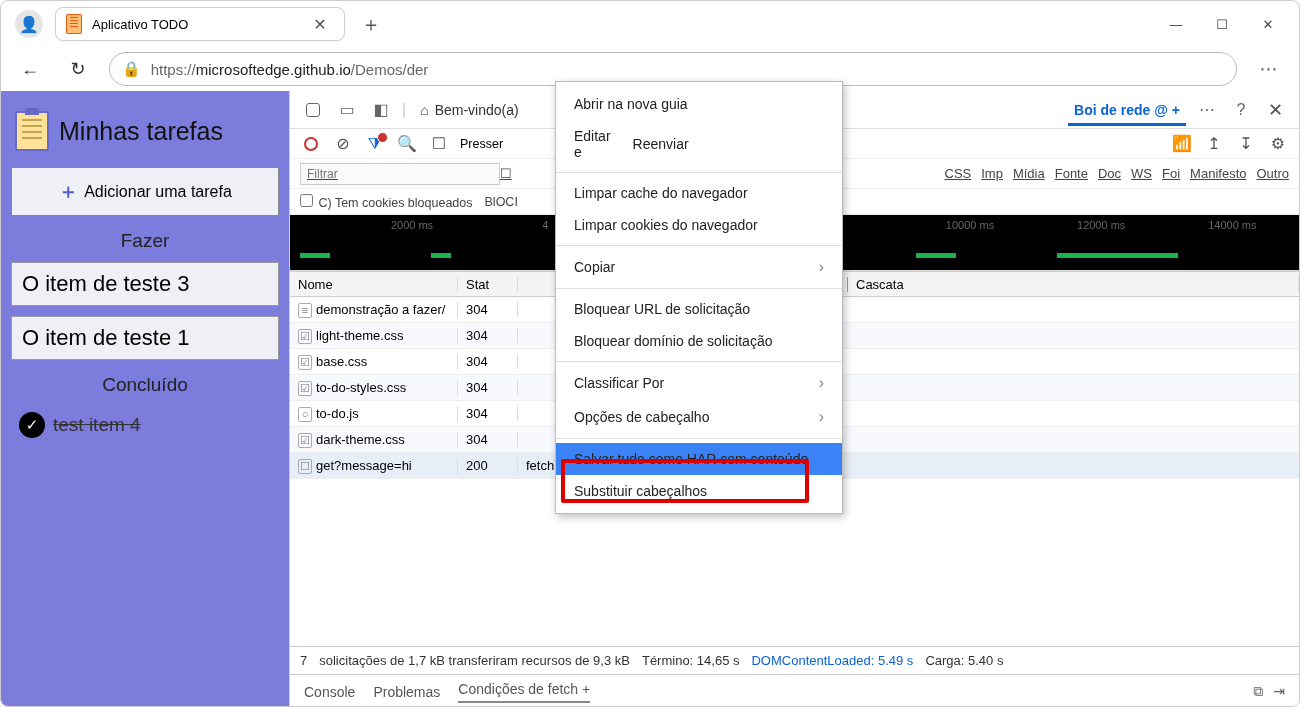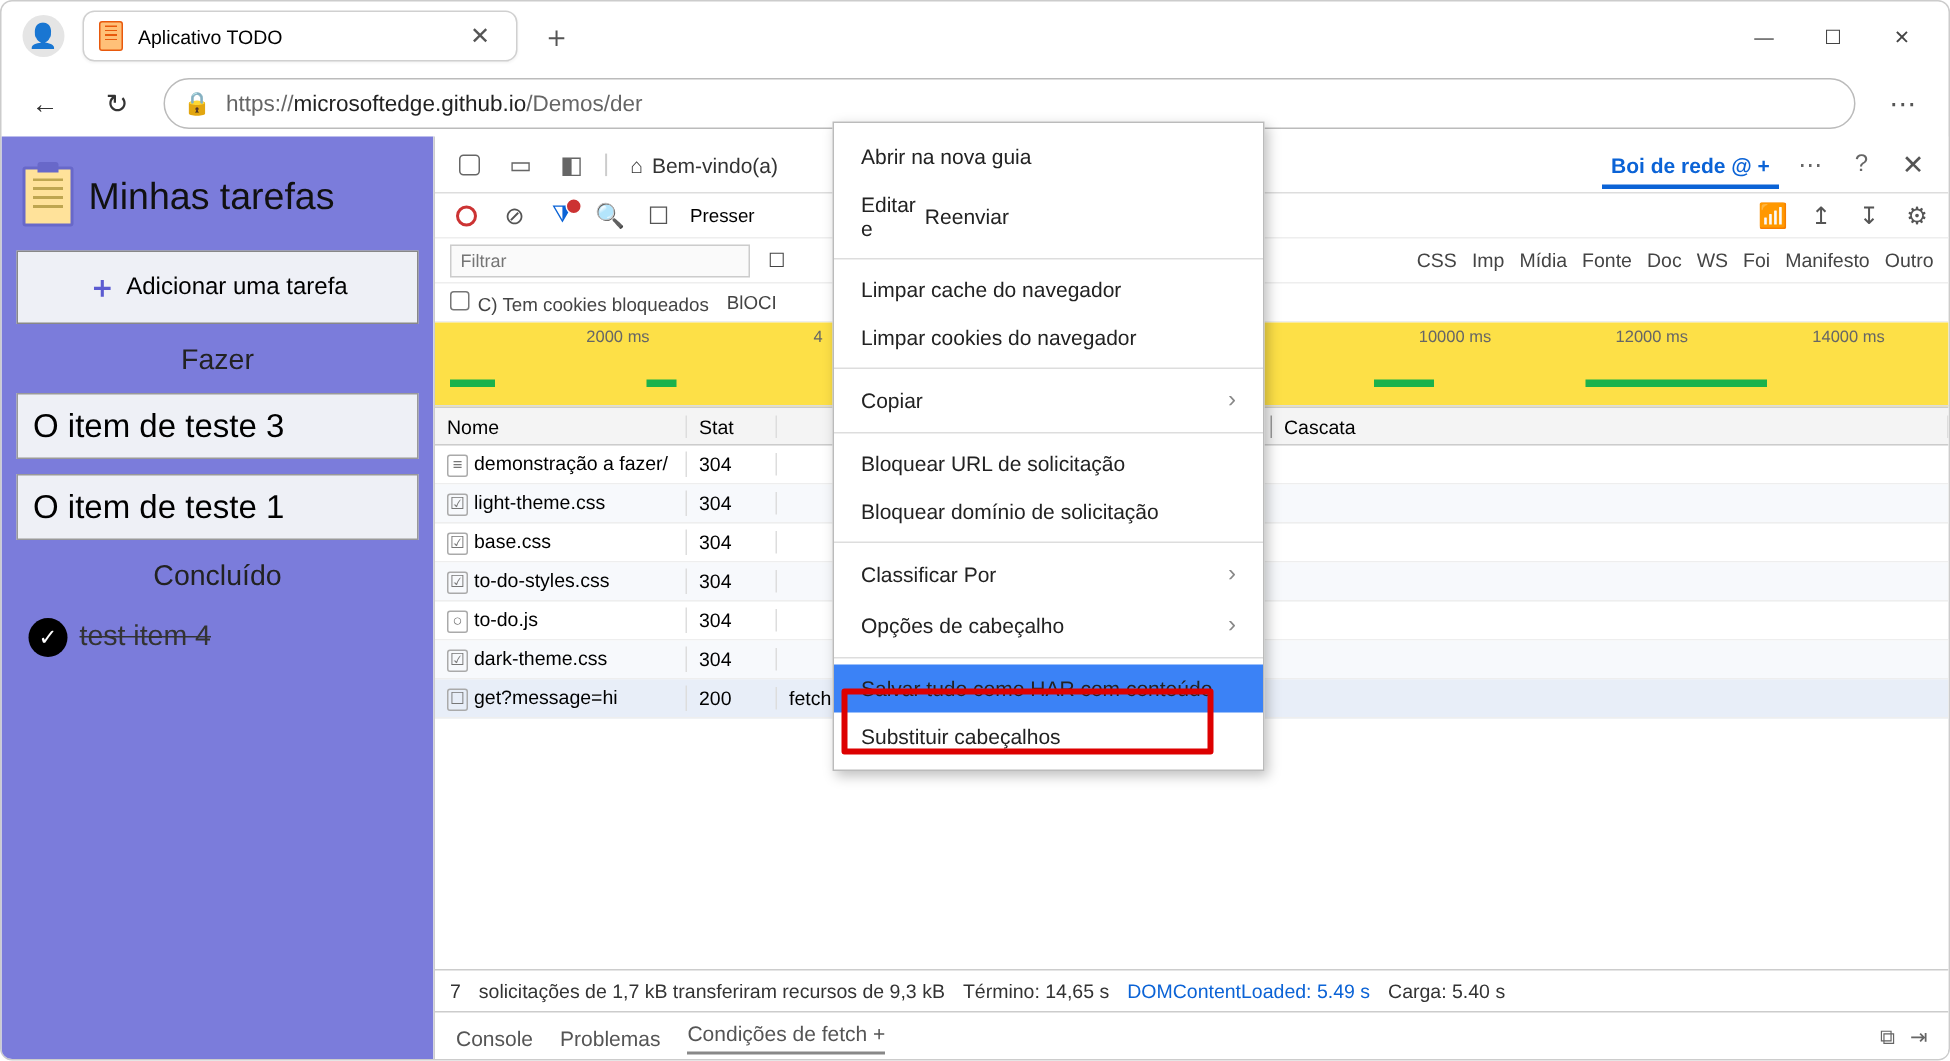--- a/index.html
+++ b/index.html
@@ -56,30 +56,30 @@
 
 
 .net-tool { height: 30px; display: flex; align-items: center; gap: 10px; padding: 0 10px; border-bottom: 1px solid #eee; }
 .net-tool .ic { width: 22px; height: 22px; display: flex; align-items: center; justify-content: center; color: #555; }
 .net-tool .rec { width:14px;height:14px;border:2px solid #c33;border-radius:50%;}
 .net-tool .funnel { color:#0b63d6;position:relative;}
 .net-tool .funnel::after{content:"";position:absolute;top:-1px;right:-2px;width:9px;height:9px;background:#c33;border:1.5px solid #fff;border-radius:50%;}
 .net-tool .txt { font-size: 12.5px; color: #000000; }
 
 
-.filter-row { height: 30px; display: flex; align-items: center; padding: 0 10px; gap: 12px; border-bottom: 1px solid #eee; font-size: 13px; color: #444; }
+.filter-row { height: 30px; display: flex; align-items: center; padding: 0 10px; border-bottom: 1px solid #eee; font-size: 13px; color: #444; text-decoration: underline; }
 .filter-input { width: 200px; padding: 3px 6px; border: 1px solid #ccc; background: #fafafa; font-size: 12px; }
 .type-filters { display: flex; gap: 10px; font-size: 13px; margin-left: auto; }
 
 
 .cookie-row { height: 26px; display: flex; align-items: center; padding: 0 10px; gap: 12px; font-size: 12.5px; color: #444; border-bottom: 1px solid #eee; }
 .cookie-row input{margin-right:2px;}
 
 
-.overview { height: 56px; border-bottom: 1px solid #ddd; position: relative; background: #fde047; text-decoration: underline; }
+.overview { height: 56px; border-bottom: 1px solid #ddd; position: relative; background: #000000; text-decoration: underline; }
 .overview .tick { position: absolute; top: 4px; font-size: 11px; color: #666; }
 .overview .bar-area{position:absolute;left:0;right:0;bottom:8px;height:14px;}
 .ov-bar{position:absolute;height:5px;background:#1bb24b;bottom:4px;}
 
 
 .req-header { display: flex; font-size: 13px; background: #f4f4f4; border-bottom: 1px solid #ccc; border-top: 1px solid #ccc; height: 26px; align-items: center; }
 .col { padding: 0 8px; border-right: 1px solid #ddd; white-space: nowrap; overflow: hidden; }
 .c-name{width:168px;} .c-stat{width:60px;} .c-type{width:76px;} .c-init{width:76px;} .c-size{width:62px;} .c-time{width:60px;} .c-fill{width:56px;border-right:1px solid #999;} .c-wf{flex:1;position:relative;}
 .req-row { display: flex; height: 26px; align-items: center; font-size: 13px; border-bottom: 1px solid #eee; }
 .req-row:nth-child(even){background:#f7f9fc;}
@@ -95,21 +95,21 @@
 .drawer .dtab { color: #555; }
 .drawer .dtab.act { border-bottom: 2px solid #888; padding-bottom: 4px; }
 .drawer .right-ics{margin-left:auto;display:flex;gap:10px;color:#666;}
 
 
 .ctx { position: absolute; left: 554px; top: 80px; width: 288px; background: #fff; border: 1px solid #bbb; box-shadow: 2px 3px 8px rgba(0,0,0,0.25); padding: 6px 0; z-index: 50; font-size: 14px; }
 .ctx .item { padding: 8px 18px; display: flex; align-items: center; justify-content: space-between; color: #222; }
 .ctx .item.sel { background: #3b82f6; }
 .ctx .sep { height: 1px; background: #ddd; margin: 4px 0; }
 .ctx .chev { color: #888; font-size: 16px; }
-.ctx .row2{padding:0 18px;display:flex;gap:6px;}
+.ctx .row2{padding:0 18px;display:flex;gap:22px;}
 .ctx .row2 .item{padding:8px 0;flex:0;}
 .redbox { position: absolute; left: 560px; top: 458px; width: 248px; height: 44px; border: 4px solid #d00; z-index: 60; pointer-events: none; border-radius:2px;}
 
 
 .svg-sq{width:14px;height:14px;border:1.5px solid #666;}
 </style>
 </head>
 <body>
 
 <div class="titlebar">

